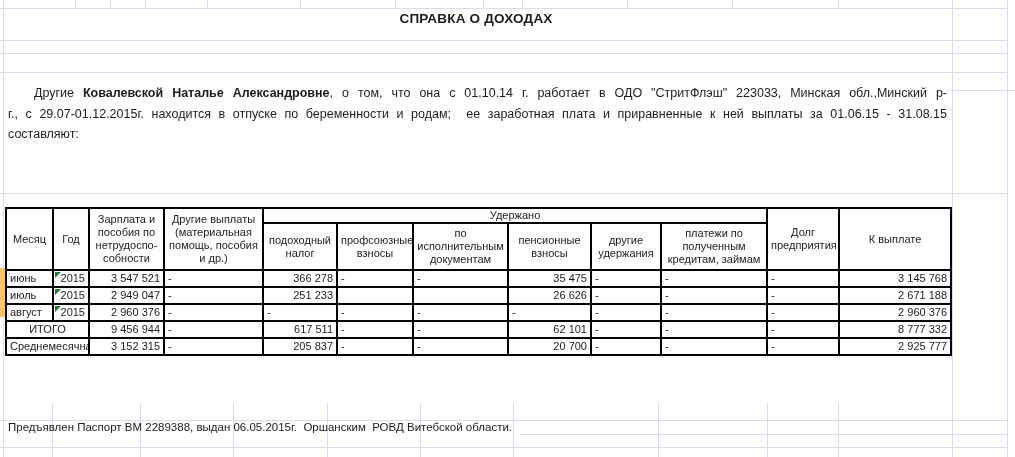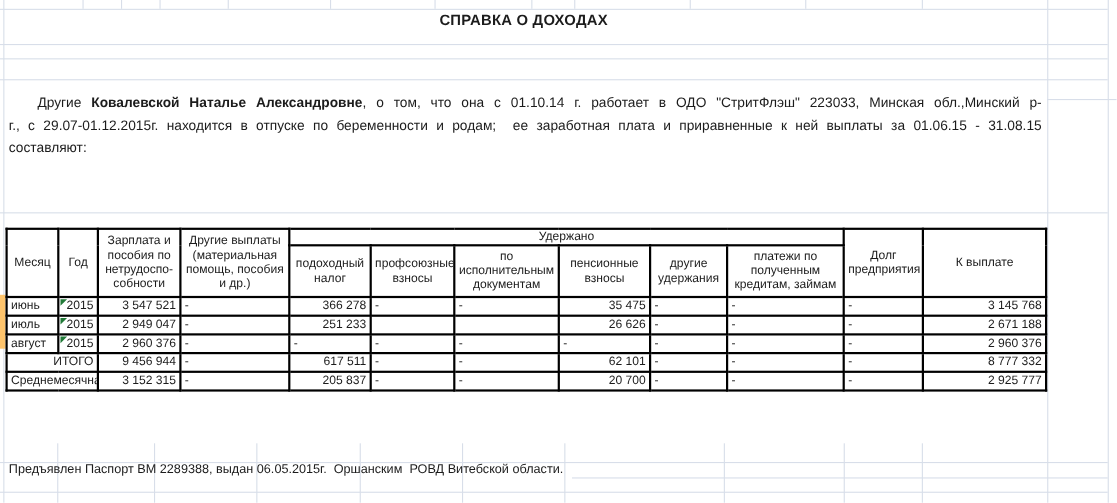--- a/index.html
+++ b/index.html
@@ -22,21 +22,21 @@
   
   table{position:absolute;left:5px;top:207px;width:945px;border-collapse:collapse;
     table-layout:fixed;font-size:11px}
   th,td{border:2px solid #000;padding:0 3px;overflow:hidden}
   th{font-weight:normal;text-align:center;vertical-align:middle;line-height:13px}
   .h1{height:57px}
   .sub th{height:45px}
   td{height:15px;line-height:13px;white-space:nowrap;vertical-align:middle}
   td.c,.c{}
   td.num{text-align:right}
-  td.lbl{text-align:right}
+  td.lbl{text-align:center}
   td.yr{text-align:right;position:relative}
   .flag{position:absolute;left:1px;top:1px;width:0;height:0;
     border-top:6px solid #217a38;border-right:6px solid transparent}
   
   .orange{position:absolute;left:0;top:268px;width:5px;height:49px;background:#fec46c}
   
   #footer{position:absolute;left:8px;top:421px;font-size:11.5px;white-space:pre-wrap}
 </style>
 </head>
 <body>

